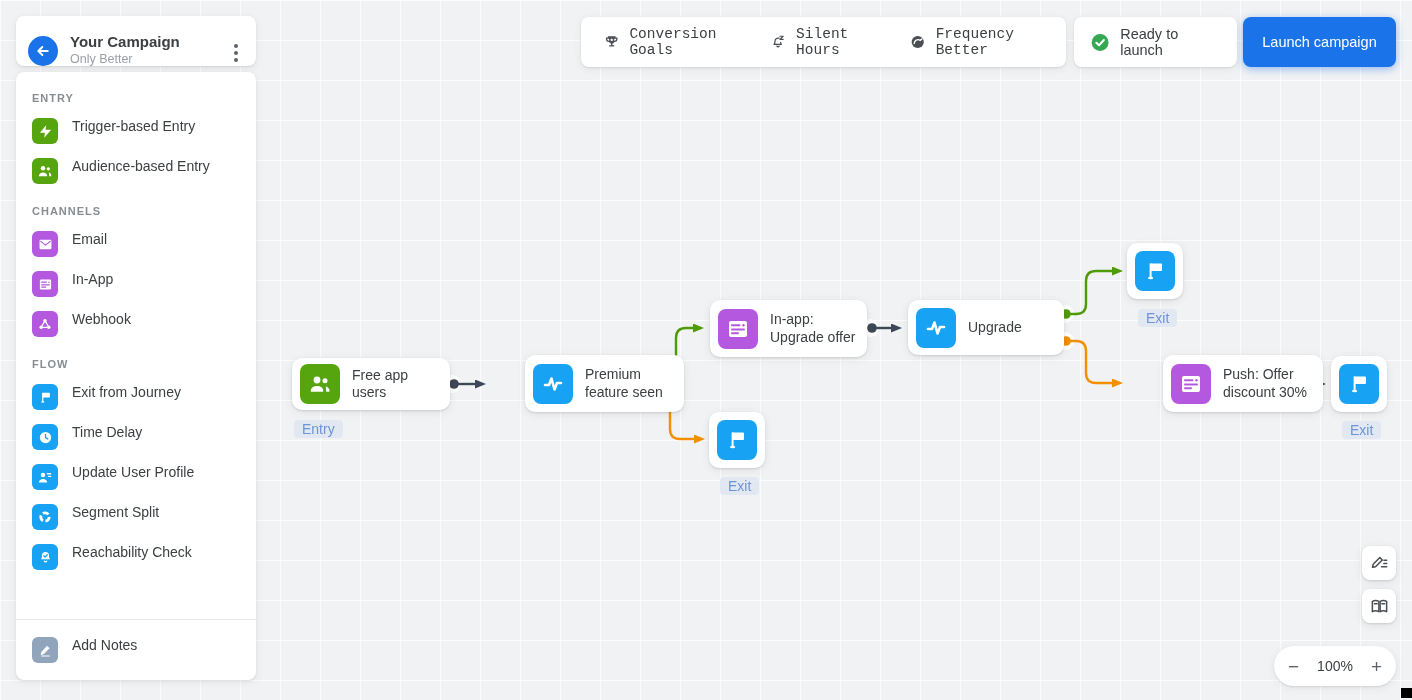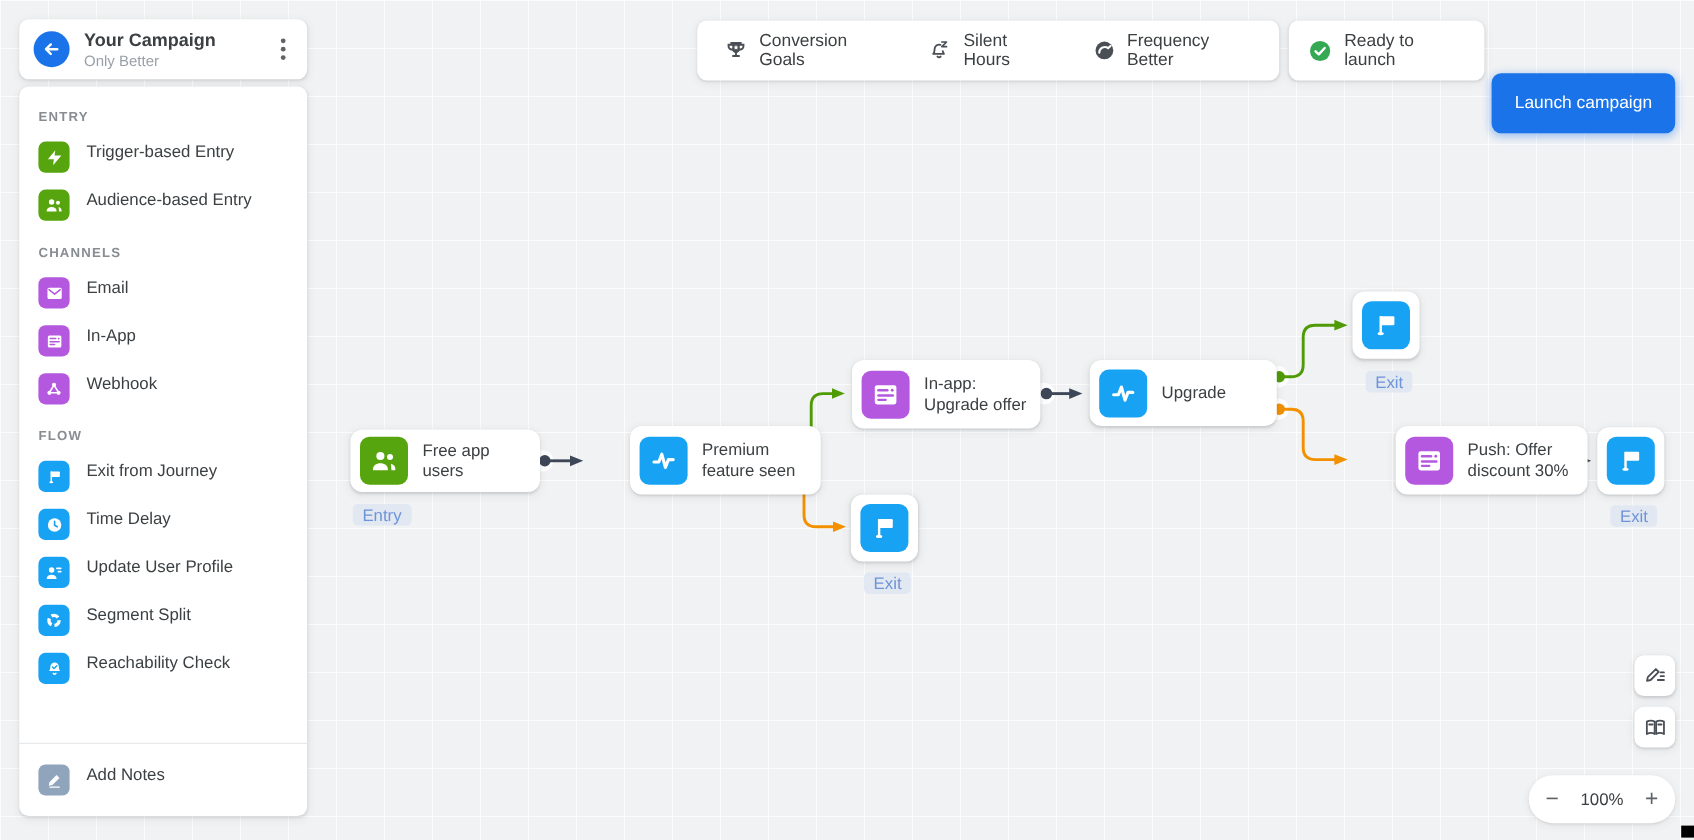--- a/index.html
+++ b/index.html
@@ -11,40 +11,40 @@
       linear-gradient(to right, rgba(255,255,255,.8) 1px, transparent 1px),
       linear-gradient(to bottom, rgba(255,255,255,.8) 1px, transparent 1px);
     background-size:40px 40px;
   }
   .card {
     position:absolute; background:#fff; border-radius:8px;
     box-shadow:0 1px 2px rgba(60,64,67,.12), 0 2px 8px rgba(60,64,67,.08);
   }
   
   .campaign-card { left:16px; top:16px; width:240px; height:50px;
-    display:flex; align-items:center; gap:12px; padding:0 12px; }
+    display:flex; align-items:flex-end; gap:12px; padding:0 12px; }
   .back-btn { width:30px; height:30px; border-radius:50%; background:#1a73e8;
     display:flex; align-items:center; justify-content:center; flex:none; cursor:pointer; }
   .camp-meta { flex:1; min-width:0; }
   .camp-title { font-size:15px; font-weight:700; color:#3c4043; }
   .camp-sub { font-size:12.5px; color:#9aa0a6; margin-top:2px; }
   .kebab { display:flex; flex-direction:column; gap:3px; padding:4px 6px; cursor:pointer; }
   .kebab i { width:4px; height:4px; border-radius:50%; background:#5f6368; }
   
   .toolbar-card { left:581px; top:17px; height:50px; width:485px;
-    display:flex; align-items:center; padding:0 6px; }
+    display:flex; align-items:center; padding:0 6px;font-family:Liberation Mono, monospace; }
   .tb-btn { display:flex; align-items:center; gap:10px; padding:0 17px; height:100%;
     font-size:14.5px; font-weight:500; color:#3c4043; cursor:pointer; }
   .ready-card { left:1074px; top:17px; height:50px; width:163px;
     display:flex; align-items:center; gap:10px; padding:0 16px; }
   .ready-label { font-size:14.5px; font-weight:500; color:#3c4043; }
   .launch-btn { position:absolute; left:1243px; top:17px; width:153px; height:50px;
     background:#1a73e8; border:none; border-radius:8px; color:#fff; font-size:14.5px;
     font-weight:500; font-family:inherit; cursor:pointer;
-    box-shadow:0 2px 8px rgba(26,115,232,.45);margin-top:44px; }
+    box-shadow:0 2px 8px rgba(26,115,232,.45); }
   
   .sidebar { left:16px; top:72px; width:240px; height:608px;
     display:flex; flex-direction:column; }
   .s-body { flex:1; padding:6px 0; overflow:hidden; }
   .s-section-title { padding:14px 16px 7px; font-size:11px; font-weight:700;
     letter-spacing:1px; color:#888d92; }
   .s-item { display:flex; align-items:flex-start; gap:14px; padding:7px 16px; cursor:pointer; }
   .tile { width:26px; height:26px; border-radius:6px; flex:none;
     display:flex; align-items:center; justify-content:center; }
   .green { background:#56a50e; } .purple { background:#b458e0; }

